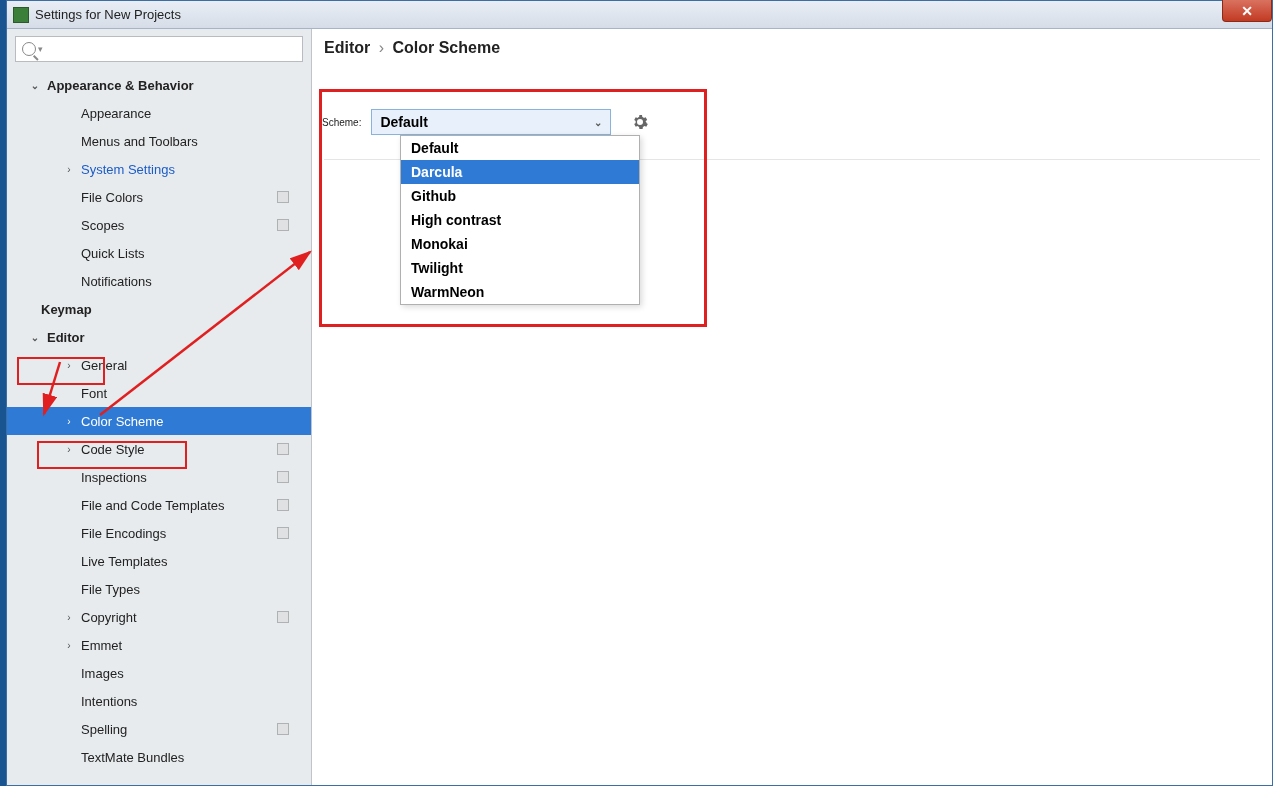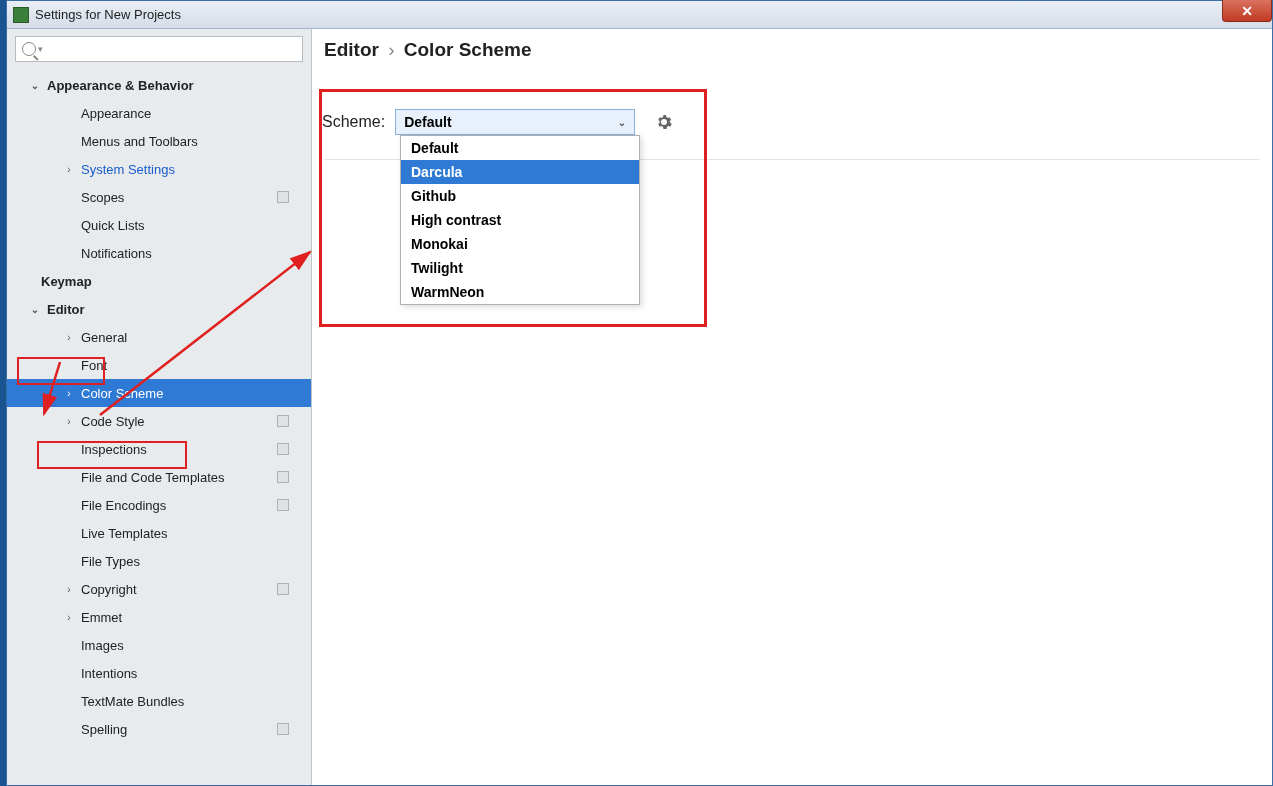--- a/index.html
+++ b/index.html
@@ -33,26 +33,26 @@
   .tree-row.link { color: #1a5cc8; }
   .tree-row.selected { background: #2f7ad4; color: #fff; }
   .tree-row.selected .arrow { color: #fff; }
   .tree-row .folder-icon { position: absolute; right: 22px; width: 12px; height: 12px; border: 1px solid #999; background: #ddd; opacity: 0.7; }
 
   .red-box-editor { position: absolute; left: 10px; top: 328px; width: 88px; height: 28px; border: 2px solid #e02020; pointer-events: none; }
   .red-box-colorscheme { position: absolute; left: 30px; top: 412px; width: 150px; height: 28px; border: 2px solid #e02020; pointer-events: none; }
 
   
   .main { flex: 1; background: #fff; position: relative; padding: 0; }
-  .breadcrumb { padding: 10px 12px 14px 12px; font-size: 19px; font-weight: 600; color: #222; }
+  .breadcrumb { padding: 10px 12px 14px 12px; font-size: 16px; font-weight: 600; color: #222; }
   .breadcrumb .sep { color: #888; font-weight: normal; margin: 0 4px; }
   .divider { position: absolute; left: 12px; right: 12px; top: 130px; height: 1px; background: #e5e5e5; }
 
   .scheme-row { position: absolute; left: 10px; top: 80px; display: flex; align-items: center; }
-  .scheme-label { font-size: 16px; color: #222; margin-right: 10px; }
+  .scheme-label { font-size: 10px; color: #222; margin-right: 10px; }
   .scheme-select { width: 240px; height: 26px; border: 1px solid #8ab3dc; background: #e8f1fb; display: flex; align-items: center; padding: 0 8px; font-weight: 600; font-size: 14px; cursor: pointer; position: relative; }
   .scheme-select .chev { position: absolute; right: 8px; font-size: 10px; color: #555; }
 
   .dropdown { position: absolute; left: 88px; top: 106px; width: 240px; background: #fff; border: 1px solid #b0b0b0; box-shadow: 2px 2px 6px rgba(0,0,0,0.15); z-index: 5; }
   .dropdown .opt { height: 24px; display: flex; align-items: center; padding: 0 10px; font-weight: 600; font-size: 14px; cursor: pointer; }
   .dropdown .opt.hover { background: #2f7ad4; color: #fff; }
 
   .gear-btn { width: 22px; height: 22px; margin-left: 18px; display: flex; align-items: center; justify-content: center; cursor: pointer; color: #555; }
   .gear-btn svg { width: 16px; height: 16px; }
 
@@ -95,20 +95,25 @@
           <div class="tree-row level2">
             <span class="arrow none"></span>
             <span>Menus and Toolbars</span>
           </div>
           <div class="tree-row level2 link">
             <span class="arrow">›</span>
             <span>System Settings</span>
           </div>
           <div class="tree-row level2">
             <span class="arrow none"></span>
+            <span>File Colors</span>
+            <span class="folder-icon"></span>
+          </div>
+          <div class="tree-row level2">
+            <span class="arrow none"></span>
             <span>Scopes</span>
             <span class="folder-icon"></span>
           </div>
           <div class="tree-row level2">
             <span class="arrow none"></span>
             <span>Quick Lists</span>
           </div>
           <div class="tree-row level2">
             <span class="arrow none"></span>
             <span>Notifications</span>
@@ -173,26 +178,26 @@
           <div class="tree-row level2">
             <span class="arrow none"></span>
             <span>Images</span>
           </div>
           <div class="tree-row level2">
             <span class="arrow none"></span>
             <span>Intentions</span>
           </div>
           <div class="tree-row level2">
             <span class="arrow none"></span>
+            <span>Spelling</span>
+            <span class="folder-icon"></span>
+          </div>
+          <div class="tree-row level2">
+            <span class="arrow none"></span>
             <span>TextMate Bundles</span>
-          </div>
-          <div class="tree-row level2">
-            <span class="arrow none"></span>
-            <span>Spelling</span>
-            <span class="folder-icon"></span>
           </div>
         </div>
       <div class="red-box-editor"></div>
       <div class="red-box-colorscheme"></div>
     </div>
 
     <div class="main">
       <div class="breadcrumb">
         <span>Editor</span>
         <span class="sep">›</span>

